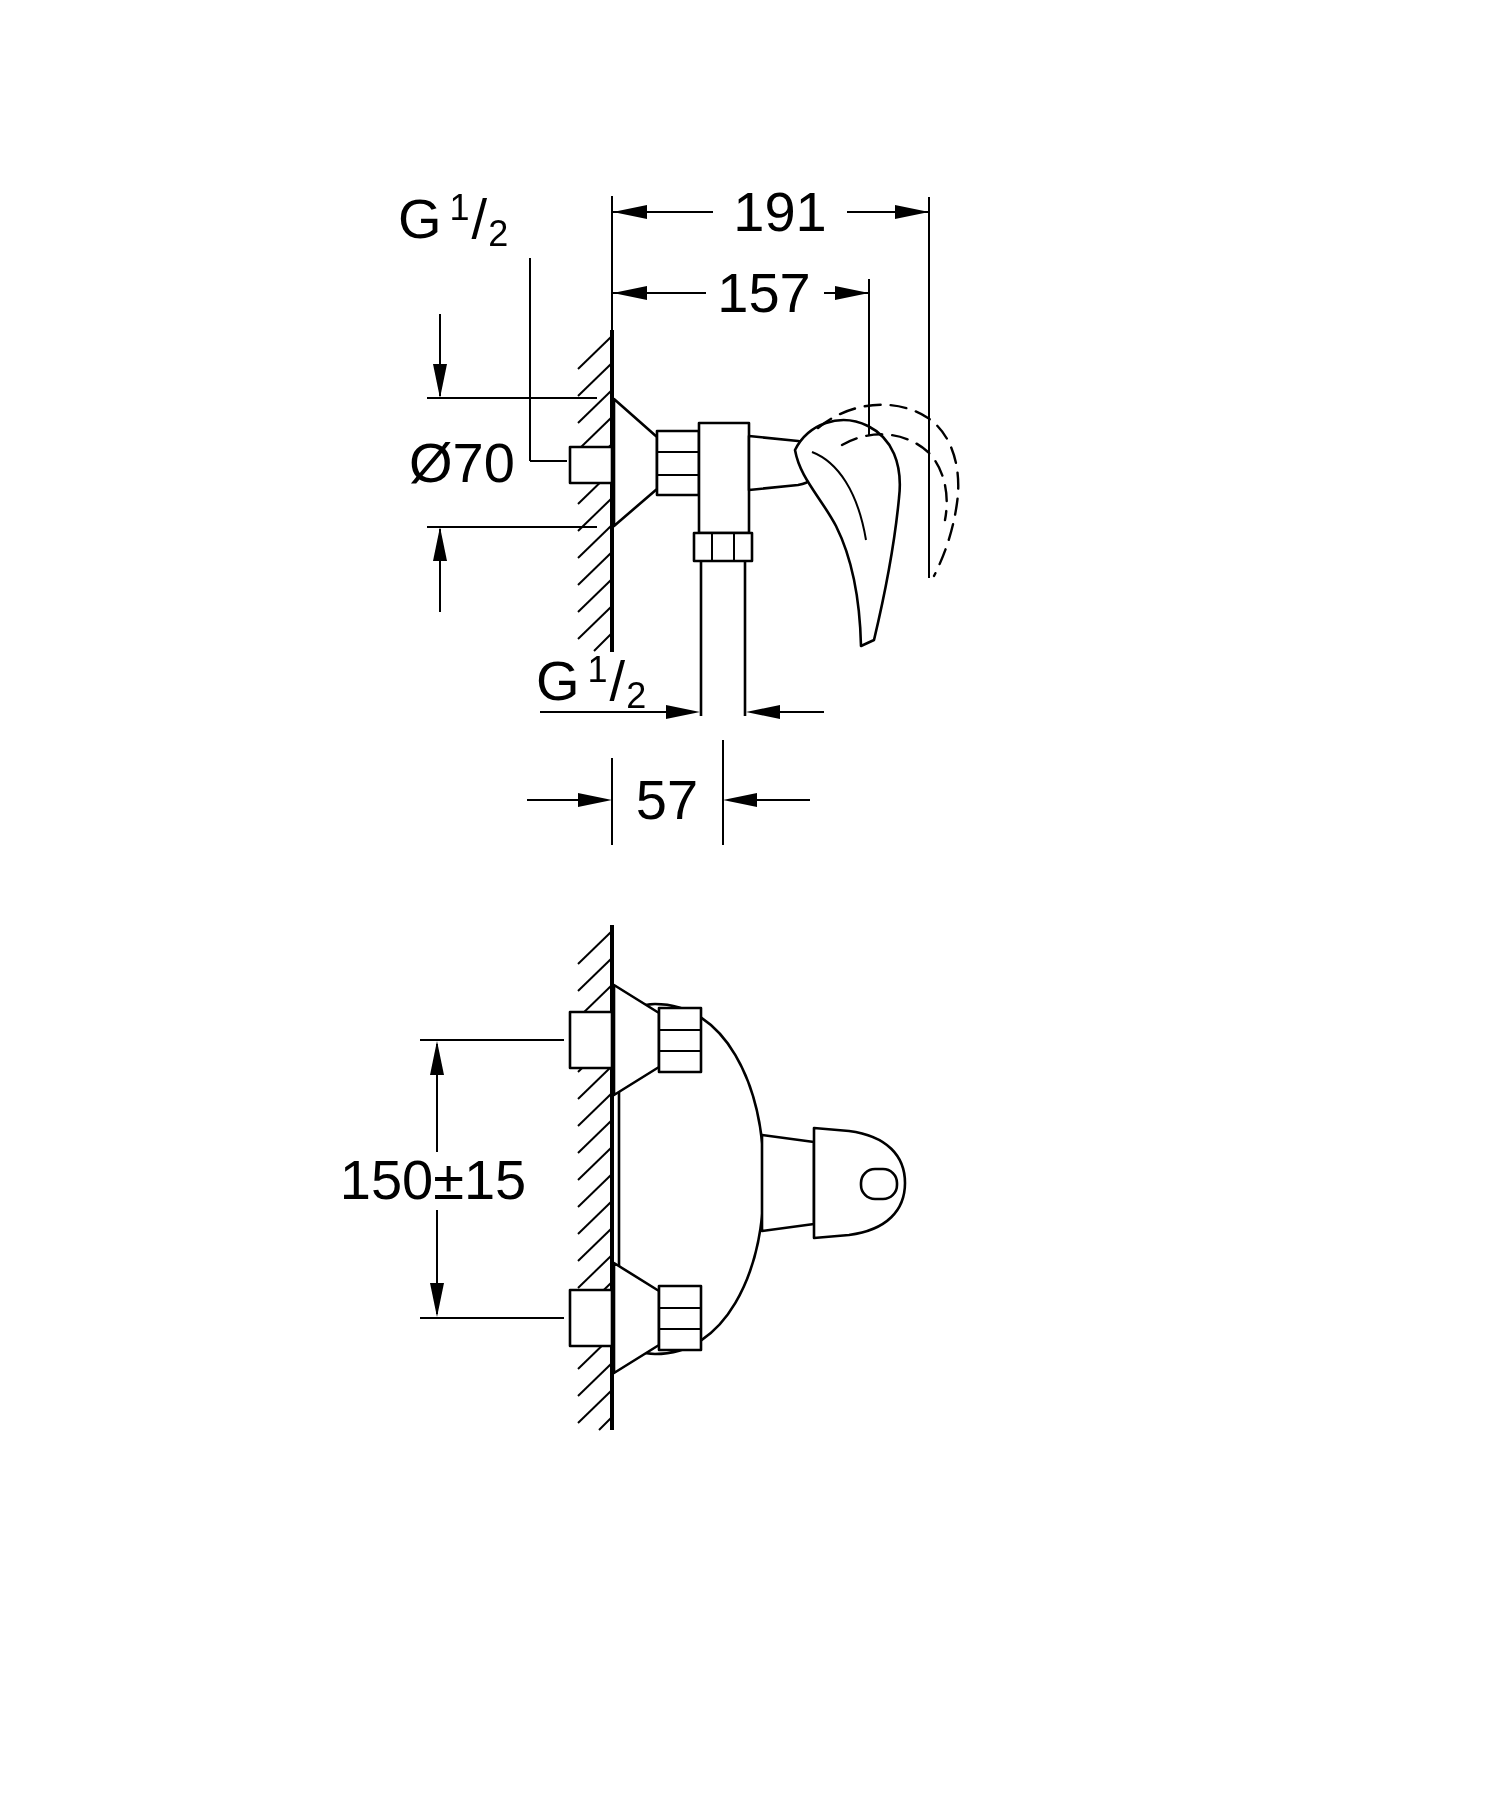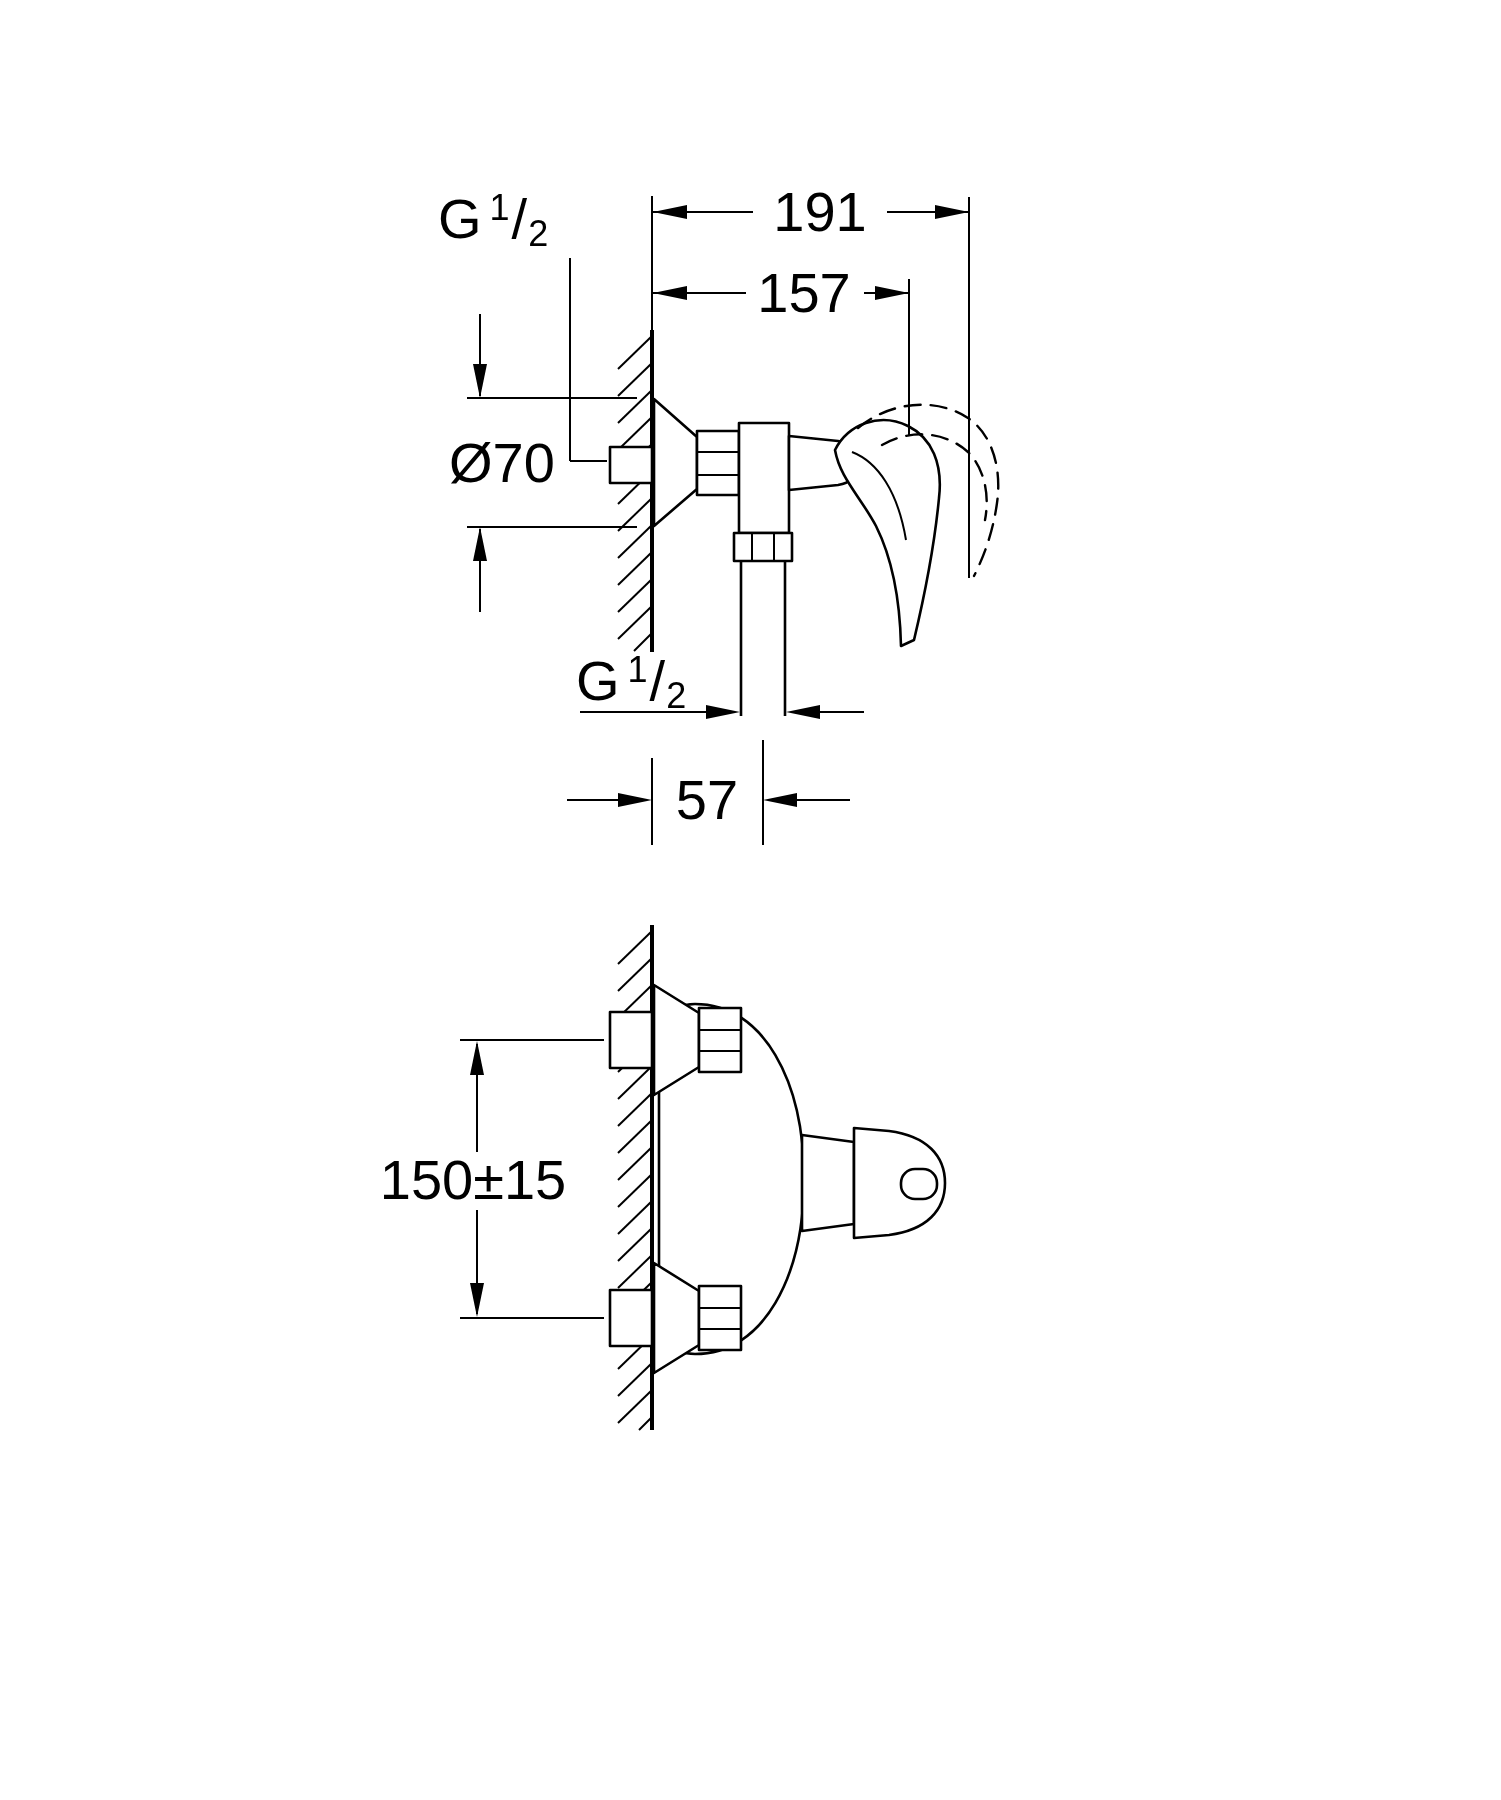--- a/index.html
+++ b/index.html
@@ -1,16 +1,16 @@
 <!DOCTYPE html>
 <html><head>
 <meta charset="utf-8">
 <style>
   html,body{margin:0;padding:0;background:#ffffff;}
-  .stage{width:1390px;height:1800px;background:#ffffff;position:relative;padding-left:40px;}
+  .stage{width:1390px;height:1800px;background:#ffffff;position:relative;}
   svg{display:block;}
   .outline{fill:none;stroke:#000;stroke-width:2.6;stroke-linejoin:round;}
   .outline-f{fill:#fff;stroke:#000;stroke-width:2.6;stroke-linejoin:round;}
   .thin{fill:none;stroke:#000;stroke-width:2;}
   .thick{fill:none;stroke:#000;stroke-width:4;}
   .hatch{stroke:#000;stroke-width:2;}
   .dash{fill:none;stroke:#000;stroke-width:2.4;stroke-dasharray:16 10;stroke-linecap:round;}
   .arrow{fill:#000;stroke:none;}
   .dim{font-family:"Liberation Sans","DejaVu Sans",sans-serif;font-size:56px;fill:#000;}
   .mid{text-anchor:middle;}

